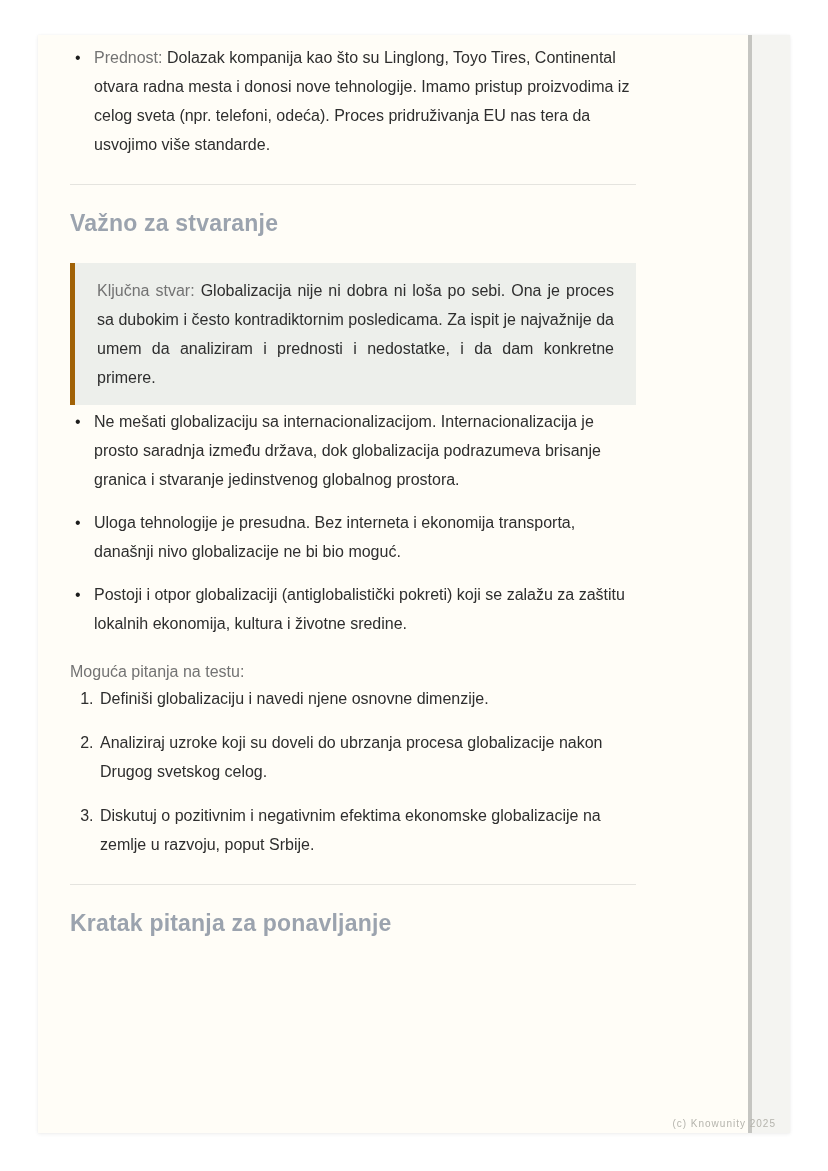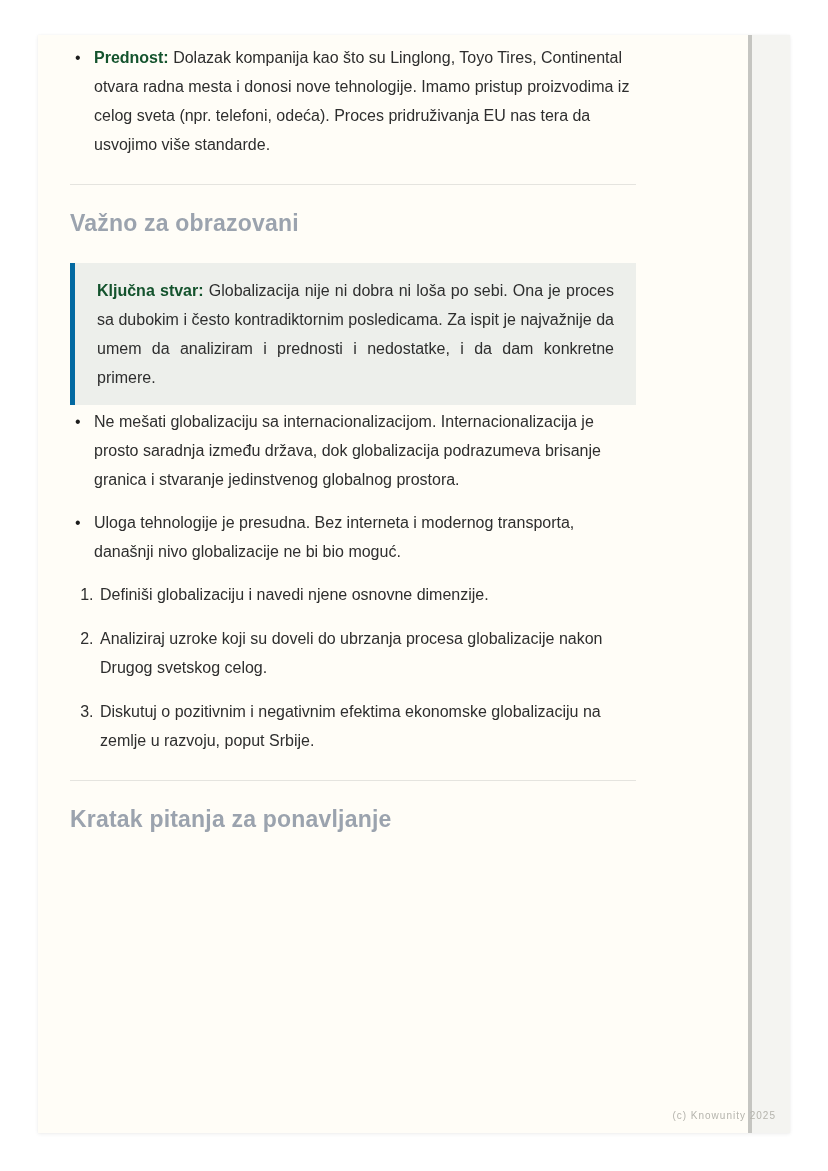--- a/index.html
+++ b/index.html
@@ -18,21 +18,21 @@
     box-shadow: 0 1px 4px rgba(0,0,0,0.07), 0 0 1px rgba(0,0,0,0.06);
   }
   .content {
     position: relative;
     padding: 6px 154px 0 32px;
     color: #2e2e2e;
     font-size: 16px;
     line-height: 29px;
     z-index: 2;
   }
-  strong, .bold-head { color: #14532d; font-weight: bold; }
+  strong, .bold-head { color: #737373; font-weight: normal; }
   ul.bullets { list-style: none; margin-top: 2px; }
   ul.bullets > li {
     position: relative;
     padding-left: 24px;
     margin-bottom: 14px;
   }
   ul.bullets > li::before {
     content: "\2022";
     position: absolute;
     left: 5px; top: 0;
@@ -47,21 +47,21 @@
     margin-top: 24px;
     font-size: 23px;
     line-height: 28px;
     font-weight: bold;
     color: #9ba3ae;
     letter-spacing: 0.2px;
   }
   .callout {
     margin-top: 26px;
     background: #edefeb;
-    border-left: 5px solid #0369a1;
+    border-left: 5px solid #a16207;
     padding: 13px 22px 13px 22px;
   }
   .callout p { text-align: justify; }
   ul.bullets.mid { }
   p.bold-head { margin-top: 22px; font-size: 16px; line-height: 24px; }
   ol.questions {
     padding-left: 28px;
     list-style: decimal;
   }
   ol.questions > li { margin-bottom: 15px; padding-left: 2px; }
@@ -75,21 +75,21 @@
   }
   .scroll-thumb {
     position: absolute;
     left: 0; top: 0;
     width: 4px; height: 100%;
     background: #c5c5c1;
     z-index: 4;
   }
   .footer {
     position: absolute;
-    right: 14px; bottom: 12px;
+    right: 14px; bottom: 4px;
     font-size: 10px;
     letter-spacing: 1px;
     color: #b5b4ad;
     z-index: 3;
   }
 </style>
 </head>
 <body>
 
 <div class="page-card">
@@ -98,43 +98,47 @@
 
     <ul class="bullets top">
       <li>
         <strong>Prednost:</strong>
         <span>Dolazak kompanija kao što su Linglong, Toyo Tires, Continental otvara radna mesta i donosi nove tehnologije. Imamo pristup proizvodima iz celog sveta (npr. telefoni, odeća). Proces pridruživanja EU nas tera da usvojimo više standarde.</span>
       </li>
     </ul>
 
     <hr class="divider">
 
-    <h2 class="section-title">Važno za obrazovani</h2>
+    <h2 class="section-title">Važno za stvaranje</h2>
 
     <div class="callout">
       <p>
         <strong>Ključna stvar:</strong>
         <span>Globalizacija nije ni dobra ni loša po sebi. Ona je proces sa dubokim i često kontradiktornim posledicama. Za ispit je najvažnije da umem da analiziram i prednosti i nedostatke, i da dam konkretne primere.</span>
       </p>
     </div>
 
     <ul class="bullets mid">
       <li>
         <span>Ne mešati globalizaciju sa internacionalizacijom. Internacionalizacija je prosto saradnja između država, dok globalizacija podrazumeva brisanje granica i stvaranje jedinstvenog globalnog prostora.</span>
       </li>
       <li>
-        <span>Uloga tehnologije je presudna. Bez interneta i modernog transporta, današnji nivo globalizacije ne bi bio moguć.</span>
+        <span>Uloga tehnologije je presudna. Bez interneta i ekonomija transporta, današnji nivo globalizacije ne bi bio moguć.</span>
+      </li>
+      <li>
+        <span>Postoji i otpor globalizaciji (antiglobalistički pokreti) koji se zalažu za zaštitu lokalnih ekonomija, kultura i životne sredine.</span>
       </li>
     </ul>
 
+    <p class="bold-head">Moguća pitanja na testu:</p>
 
     <ol class="questions">
       <li>Definiši globalizaciju i navedi njene osnovne dimenzije.</li>
       <li>Analiziraj uzroke koji su doveli do ubrzanja procesa globalizacije nakon Drugog svetskog celog.</li>
-      <li>Diskutuj o pozitivnim i negativnim efektima ekonomske globalizaciju na zemlje u razvoju, poput Srbije.</li>
+      <li>Diskutuj o pozitivnim i negativnim efektima ekonomske globalizacije na zemlje u razvoju, poput Srbije.</li>
     </ol>
 
     <hr class="divider">
 
     <h2 class="section-title">Kratak pitanja za ponavljanje</h2>
 
 
   </div>
 
   <div class="scroll-gutter">

